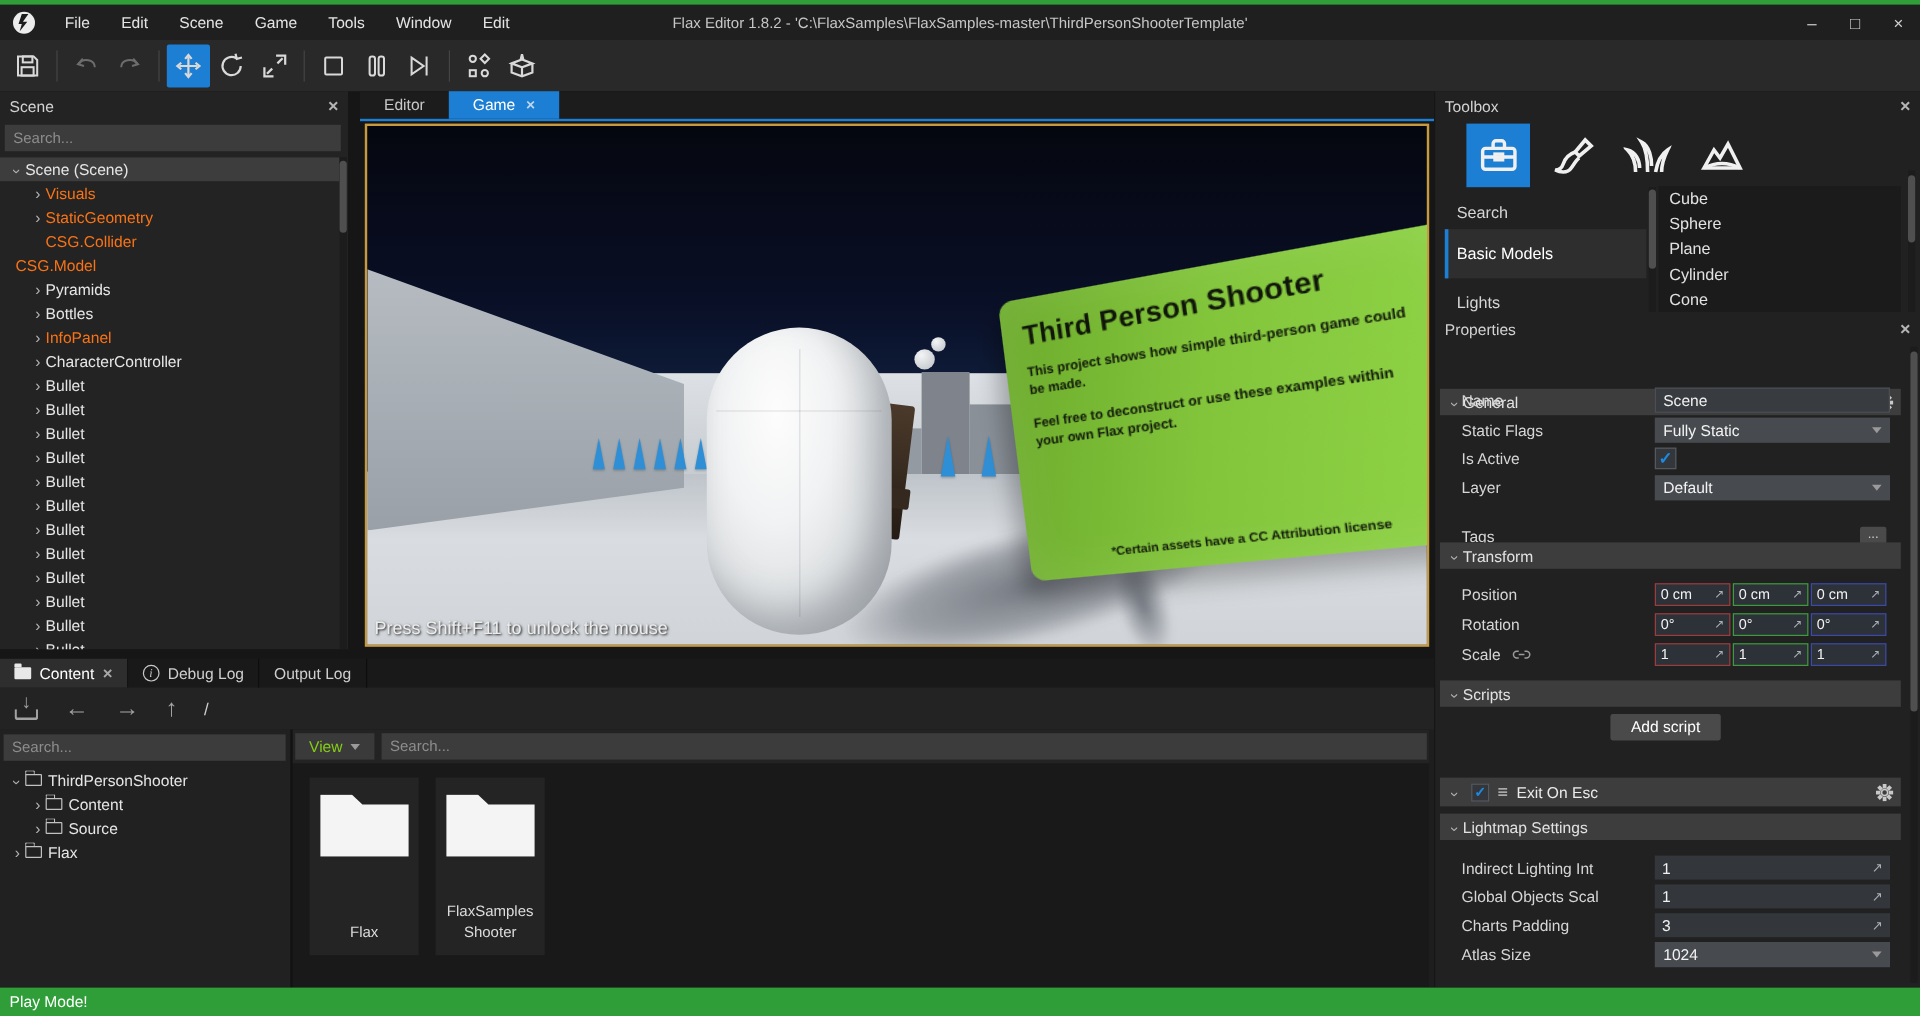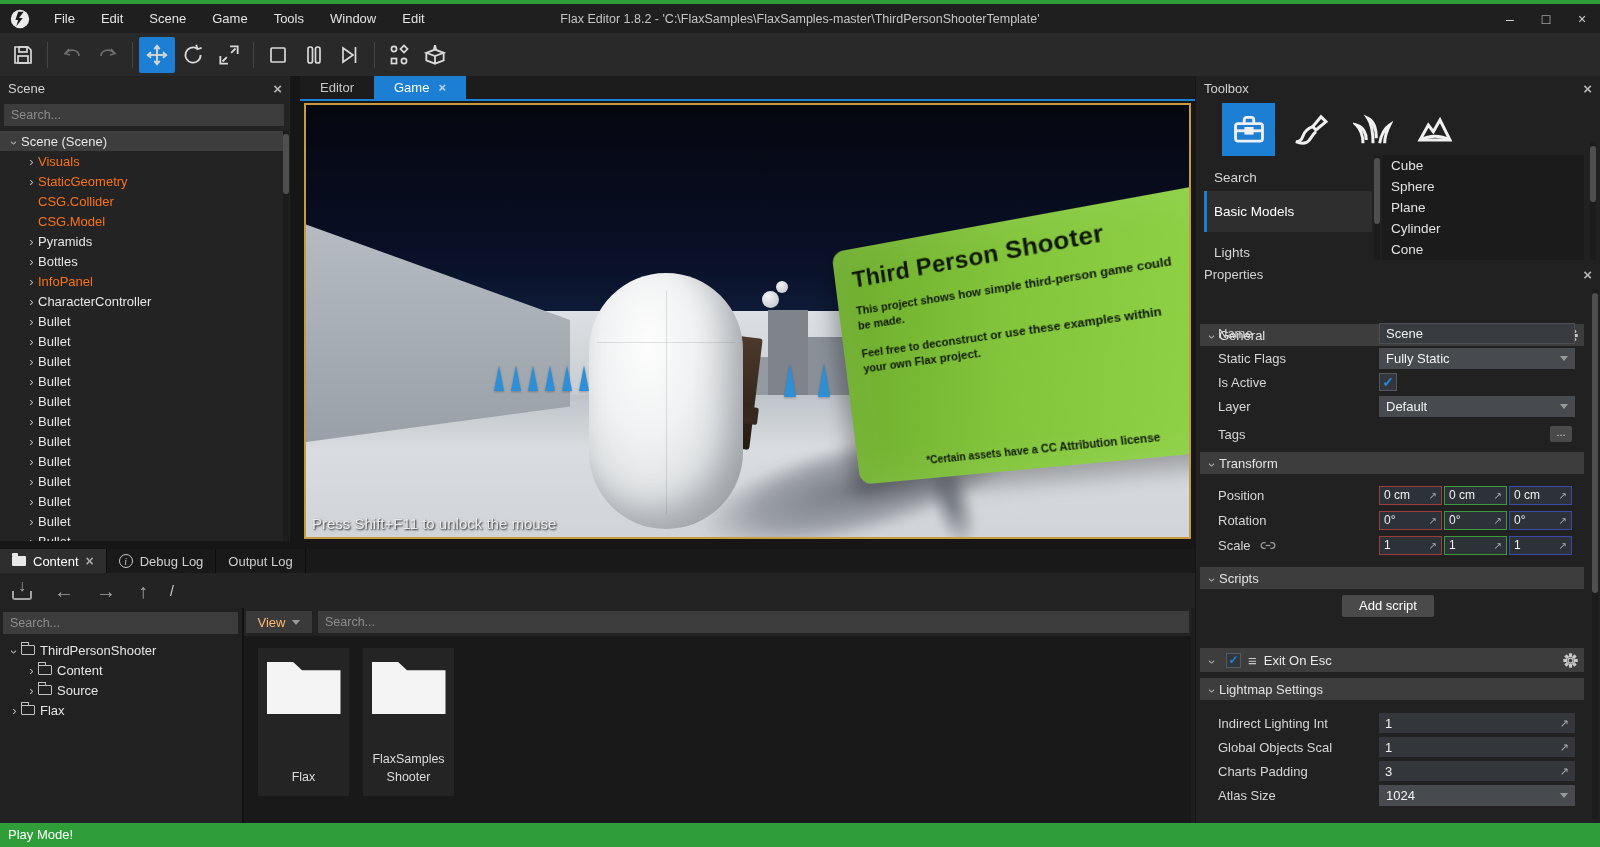--- a/index.html
+++ b/index.html
@@ -101,21 +101,21 @@
   .import-ic { position:relative; width:20px; height:19px; }
   .import-ic span { position:absolute; left:0; right:0; top:-4px; text-align:center; color:#a2a2a2; font-size:16px; }
   .import-ic i { position:absolute; left:0; right:0; bottom:0; height:9px; border:2px solid #a2a2a2; border-top:none; border-radius:0 0 3px 3px; }
   .crumb { color:#d0d0d0; font-size:14px; }
   .dock-left { position:absolute; left:0; top:59px; width:242px; bottom:0; background:#212121; }
   .dock-left .searchbox { position:absolute; left:3px; top:4px; width:235px; }
   .ctree { position:absolute; left:0; top:32px; right:0; bottom:0; overflow:hidden; }
   .dock-div { position:absolute; left:242px; top:59px; width:2px; bottom:0; background:#121212; }
   .dock-right { position:absolute; left:244px; top:59px; right:4px; bottom:0; background:#191919; }
   .view-row { height:28px; display:flex; align-items:center; gap:6px; background:#232323; padding:0 2px; }
-  .view-btn { width:66px; height:22px; background:#3a3a3a; display:flex; align-items:center; justify-content:center; gap:7px; font-size:13px; color:#fdba74; }
+  .view-btn { width:66px; height:22px; background:#3a3a3a; display:flex; align-items:center; justify-content:center; gap:7px; font-size:13px; color:#84cc16; }
   .view-row .searchbox { flex:1; }
   .tiles { display:flex; gap:14px; padding:12px 14px; }
   .tile { width:91px; height:148px; background:#242424; display:flex; flex-direction:column; align-items:center; padding-top:14px; }
   .folder-big { width:74px; height:52px; background:#f4f4f4; clip-path:polygon(0 0, 36% 0, 48% 16%, 100% 16%, 100% 100%, 0 100%); }
   .tile-label { margin-top:auto; margin-bottom:10px; font-size:12.5px; color:#dcdcdc; text-align:center; line-height:1.4; width:86px; }
 
   
   .right-panel { position:absolute; left:1196px; top:76px; width:404px; height:747px; background:#212121; }
   .tb-icons { position:absolute; left:26px; top:27px; display:flex; gap:9px; }
   .tb-icon { width:53px; height:53px; display:flex; align-items:center; justify-content:center; }
@@ -288,21 +288,21 @@
         <div class="tree-row dim" style="padding-left: 25px;">
           <span class="chev closed">›</span>
           <span class="lbl">StaticGeometry</span>
         </div>
 
         <div class="tree-row dim" style="padding-left: 25px;">
           <span class="chev none">›</span>
           <span class="lbl">CSG.Collider</span>
         </div>
 
-        <div class="tree-row dim" style="padding-left: 25px;">
+        <div class="tree-row dim" style="">
           <span class="chev none">›</span>
           <span class="lbl">CSG.Model</span>
         </div>
 
         <div class="tree-row" style="padding-left: 25px;">
           <span class="chev closed">›</span>
           <span class="lbl">Pyramids</span>
         </div>
 
         <div class="tree-row" style="padding-left: 25px;">
@@ -640,21 +640,21 @@
           <span>✓</span>
         </div>
     </div>
     <div class="prop-row" style="top:319px;">
       <div class="prop-label">Layer</div>
       <div class="dropdown ctrl">
         <span>Default</span>
         <span class="caret"></span>
       </div>
     </div>
-    <div class="prop-row" style="top:347px;">
+    <div class="prop-row" style="top:360px;">
       <div class="prop-label">Tags</div>
       <div class="dots-btn">...</div>
     </div>
 
     <div class="sec-head" style="top:376px;">
       <span class="chev open">›</span>
       <span>Transform</span>
     </div>
     <div class="prop-row" style="top:408px;">
       <div class="prop-label">Position</div>

